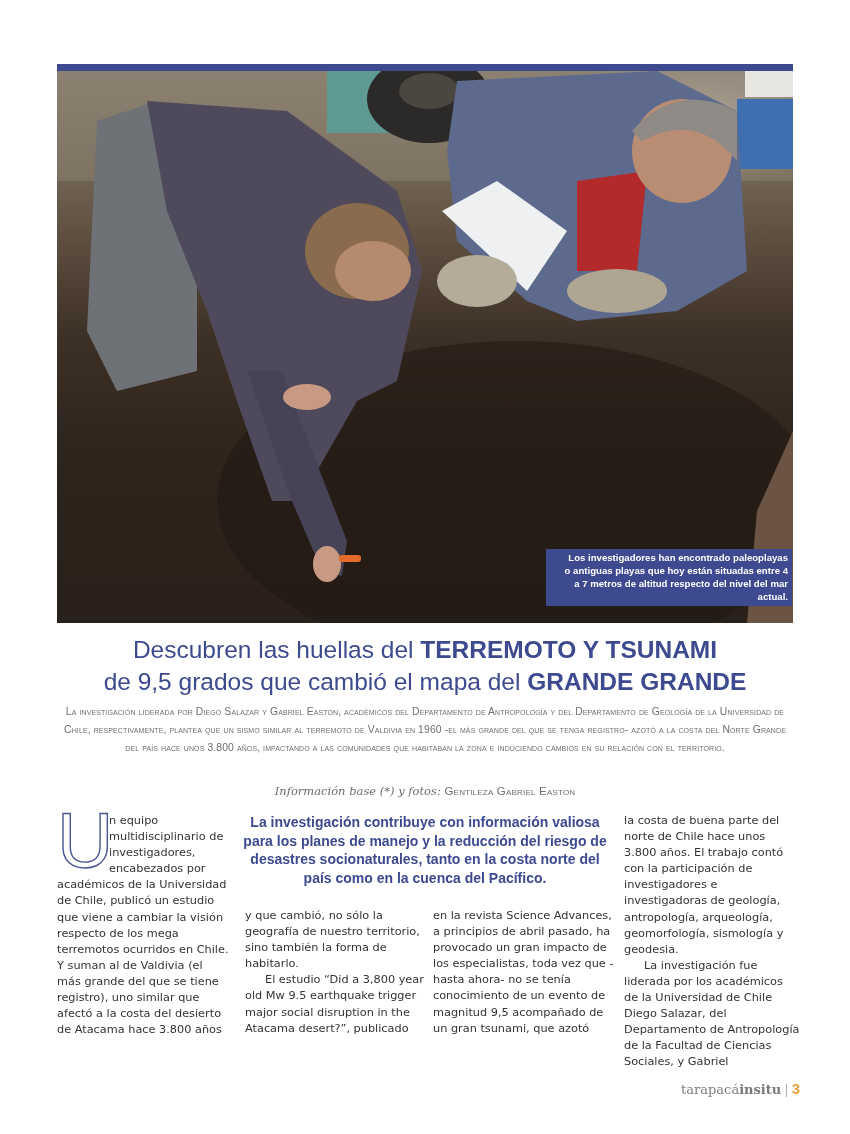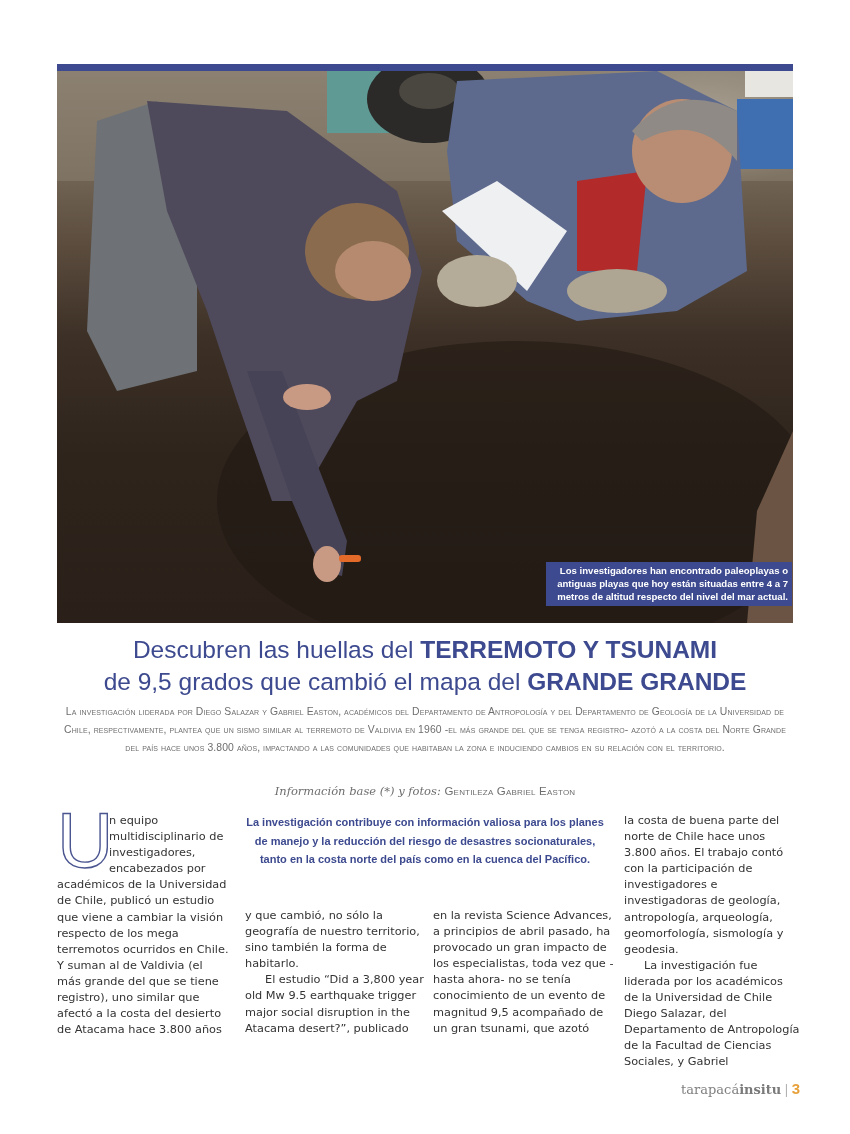--- a/index.html
+++ b/index.html
@@ -9,21 +9,21 @@
 
   .photo { position:absolute; left:57px; top:71px; width:736px; height:552px; overflow:hidden;
     background:
       radial-gradient(ellipse 30% 18% at 88% 8%, #c9c4bb 0%, rgba(201,196,187,0) 70%),
       linear-gradient(180deg, #8e8374 0%, #7a6e5f 14%, #5e4f40 30%, #3d3026 48%, #2e241c 70%, #2a2019 100%);
   }
   .photo svg { position:absolute; left:0; top:0; }
 
   .caption { position:absolute; right:1px; bottom:17px; width:246px; background:#3d4a8f; color:#ffffff;
     font-family:"Liberation Sans", sans-serif; font-weight:bold; font-size:9.6px; line-height:13px;
-    text-align:right; padding:2px 4px 3px 6px; box-sizing:border-box; }
+    text-align:right; padding:2px 4px 3px 14px; box-sizing:border-box; }
 
   .headline { position:absolute; left:60px; top:634px; width:730px; text-align:center;
     font-family:"Liberation Sans", sans-serif; font-size:24.5px; line-height:32px; color:#3d4a8f; font-weight:normal; }
   .headline b { font-weight:bold; color:#3d4a8f; }
 
   .lede { position:absolute; left:58px; top:703px; width:734px; text-align:center;
     font-family:"Liberation Sans", sans-serif; font-size:10.4px; line-height:18px; color:#6e6e6e;
     font-variant:small-caps; letter-spacing:0.1px; }
 
   .credit { position:absolute; left:200px; top:784px; width:450px; text-align:center;
@@ -34,21 +34,21 @@
   .col { position:absolute; font-family:"DejaVu Sans", sans-serif; font-size:11.3px; line-height:16.1px; color:#333333; }
   .col p { margin:0; }
   .col .indent { text-indent:20px; }
 
   .col1 { left:57px; top:813px; width:172px; }
   .dropcap { float:left; width:46px; height:60px; margin:2px 6px 0 0; position:relative; }
   .dropcap span { position:absolute; left:0; top:-14px; font-family:"Liberation Sans", sans-serif; font-size:78px;
     line-height:78px; color:transparent; -webkit-text-stroke:1.4px #4b5590; font-weight:normal; }
 
   .pull { position:absolute; left:242px; top:813px; width:366px; text-align:center;
-    font-family:"Liberation Sans", sans-serif; font-weight:bold; font-size:11px; line-height:18.6px; color:#3d4a8f; }
+    font-family:"Liberation Sans", sans-serif; font-weight:bold; font-size:14px; line-height:18.6px; color:#3d4a8f; }
 
   .col2 { left:245px; top:908px; width:180px; }
   .col3 { left:433px; top:908px; width:182px; }
   .col4 { left:624px; top:813px; width:176px; }
 
   .footer { position:absolute; right:50px; top:1080px; font-family:"DejaVu Serif", serif; font-size:13px; color:#808080; }
   .footer .brand b { font-weight:bold; color:#7a7a7a; }
   .footer .sep { color:#b0b0b0; margin:0 3px; }
   .footer .num { font-family:"Liberation Sans", sans-serif; font-weight:bold; color:#e8a13a; font-size:15px; }
 </style>

